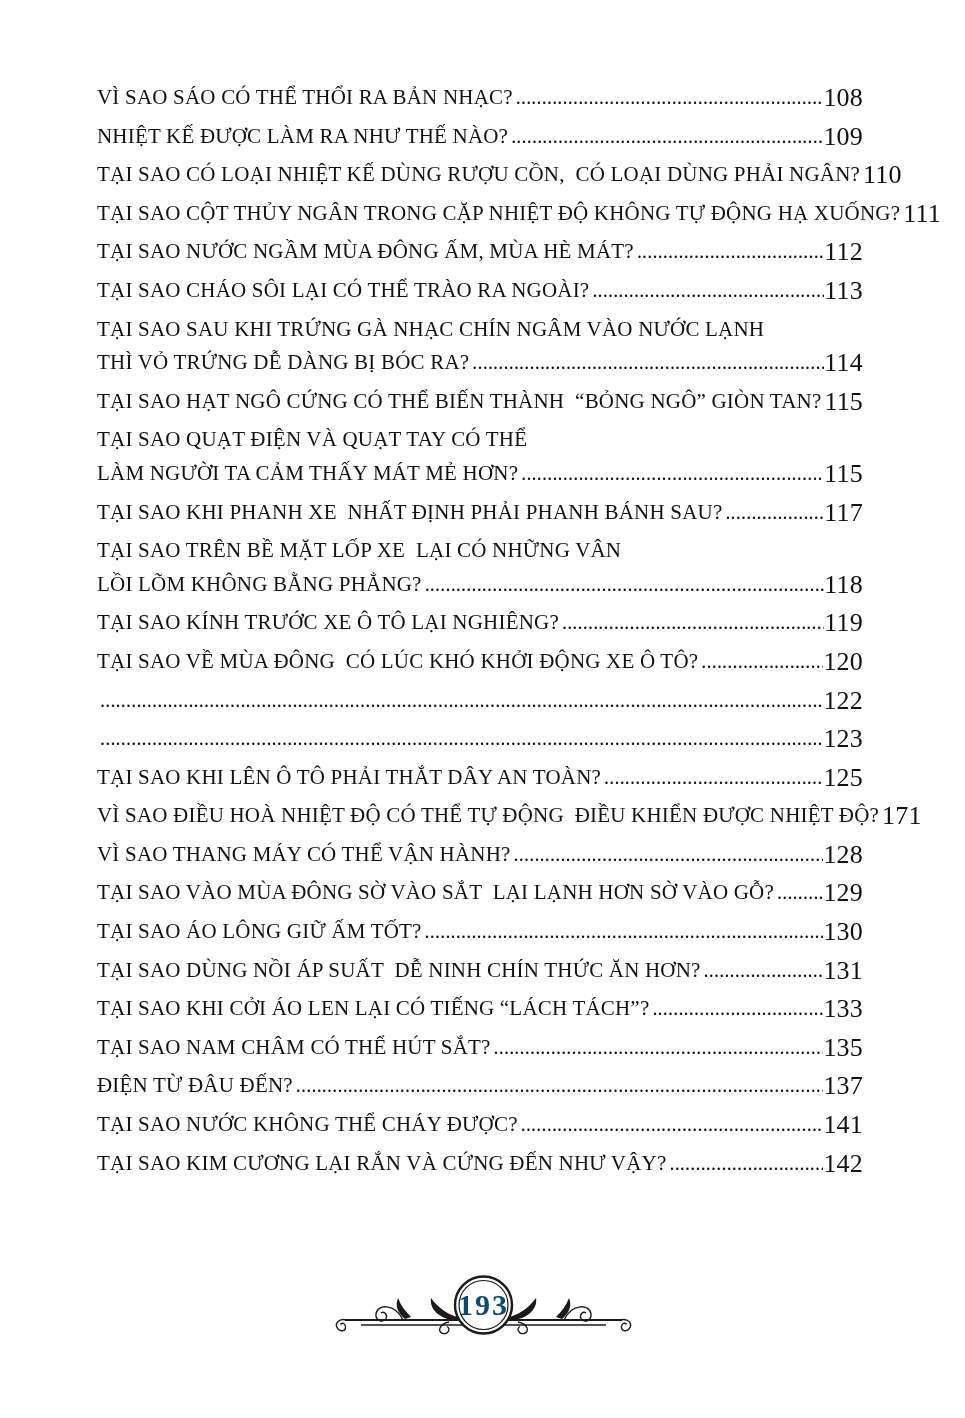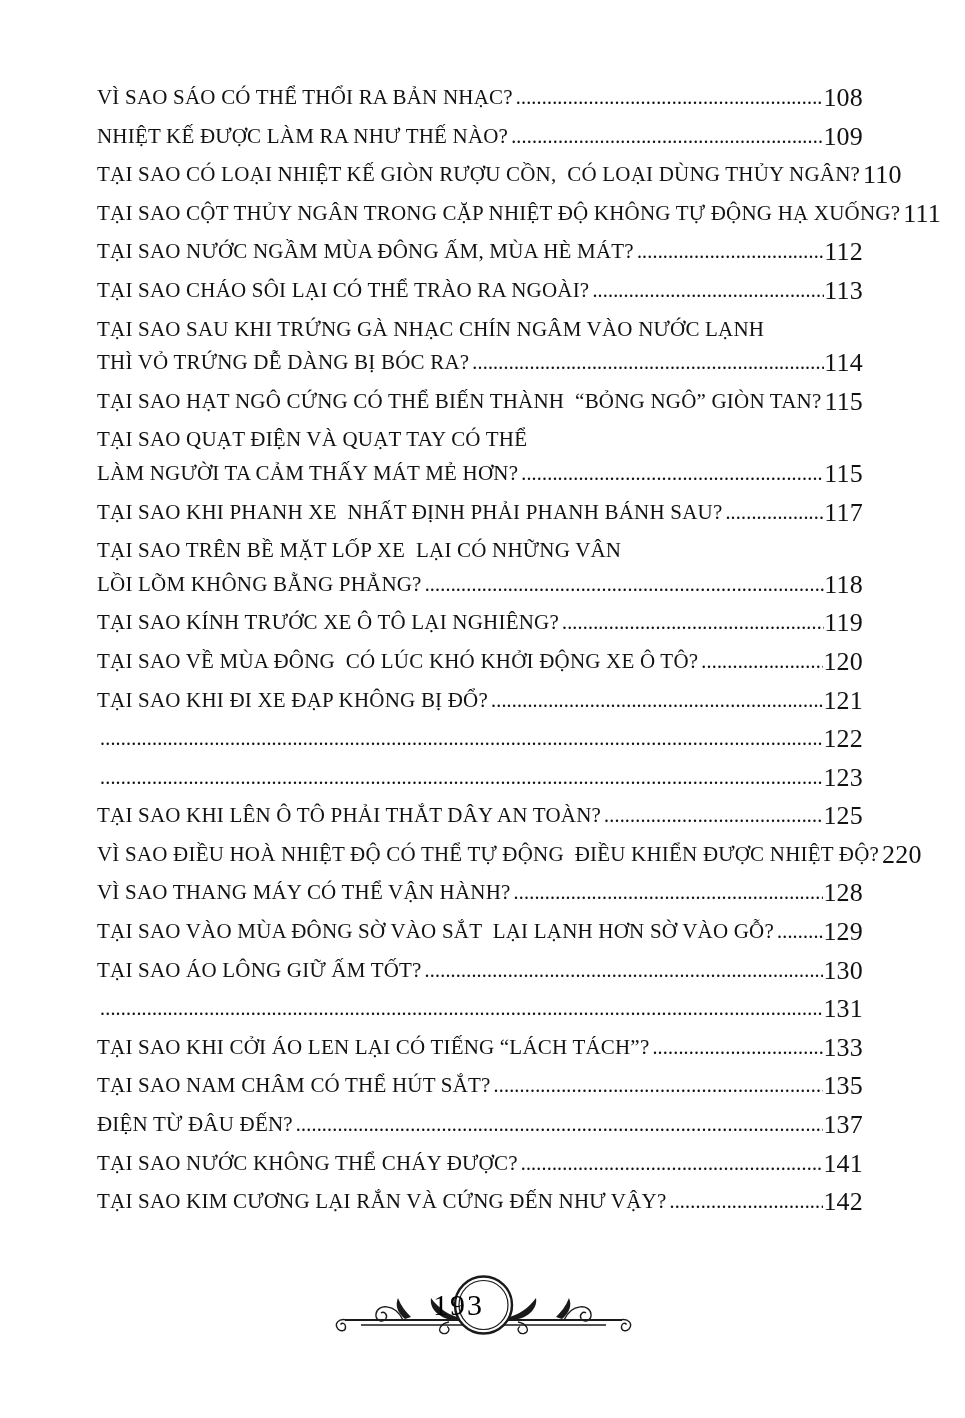--- a/index.html
+++ b/index.html
@@ -65,26 +65,26 @@
   .footer svg {
     position: absolute;
     left: 0;
     top: 0;
   }
   .footer-pagenum {
     position: absolute;
     left: 100px;
     top: 30px;
     width: 101px;
-    text-align: left;
+    text-align: center;
     font-size: 30px;
-    font-weight: normal;
+    font-weight: bold;
     letter-spacing: 2px;
     line-height: 34px;
-    color: #000000;
+    color: #0c4a6e;
   }
 </style>
 </head>
 <body>
 
 <div class="page">
 
   <div class="toc">
       <div class="toc-entry">
         <div class="toc-row">
@@ -95,21 +95,21 @@
       </div>
       <div class="toc-entry">
         <div class="toc-row">
           <span class="toc-text">NHIỆT KẾ ĐƯỢC LÀM RA NHƯ THẾ NÀO?</span>
           <span class="toc-leader"></span>
           <span class="toc-page">109</span>
         </div>
       </div>
       <div class="toc-entry">
         <div class="toc-row">
-          <span class="toc-text">TẠI SAO CÓ LOẠI NHIỆT KẾ GIÒN RƯỢU CỒN,  CÓ LOẠI DÙNG THỦY NGÂN?</span>
+          <span class="toc-text">TẠI SAO CÓ LOẠI NHIỆT KẾ DÙNG RƯỢU CỒN,  CÓ LOẠI DÙNG PHẢI NGÂN?</span>
           <span class="toc-leader"></span>
           <span class="toc-page">110</span>
         </div>
       </div>
       <div class="toc-entry">
         <div class="toc-row">
           <span class="toc-text">TẠI SAO CỘT THỦY NGÂN TRONG CẶP NHIỆT ĐỘ KHÔNG TỰ ĐỘNG HẠ XUỐNG?</span>
           <span class="toc-leader"></span>
           <span class="toc-page">111</span>
         </div>
@@ -181,27 +181,20 @@
       </div>
       <div class="toc-entry">
         <div class="toc-row">
           <span class="toc-text">TẠI SAO VỀ MÙA ĐÔNG  CÓ LÚC KHÓ KHỞI ĐỘNG XE Ô TÔ?</span>
           <span class="toc-leader"></span>
           <span class="toc-page">120</span>
         </div>
       </div>
       <div class="toc-entry">
         <div class="toc-row">
-          <span class="toc-text">TẠI SAO KHI ĐI XE ĐẠP KHÔNG BỊ ĐỔ?</span>
-          <span class="toc-leader"></span>
-          <span class="toc-page">121</span>
-        </div>
-      </div>
-      <div class="toc-entry">
-        <div class="toc-row">
           <span class="toc-leader"></span>
           <span class="toc-page">122</span>
         </div>
       </div>
       <div class="toc-entry">
         <div class="toc-row">
           <span class="toc-leader"></span>
           <span class="toc-page">123</span>
         </div>
       </div>
@@ -209,21 +202,21 @@
         <div class="toc-row">
           <span class="toc-text">TẠI SAO KHI LÊN Ô TÔ PHẢI THẮT DÂY AN TOÀN?</span>
           <span class="toc-leader"></span>
           <span class="toc-page">125</span>
         </div>
       </div>
       <div class="toc-entry">
         <div class="toc-row">
           <span class="toc-text">VÌ SAO ĐIỀU HOÀ NHIỆT ĐỘ CÓ THỂ TỰ ĐỘNG  ĐIỀU KHIỂN ĐƯỢC NHIỆT ĐỘ?</span>
           <span class="toc-leader"></span>
-          <span class="toc-page">220</span>
+          <span class="toc-page">171</span>
         </div>
       </div>
       <div class="toc-entry">
         <div class="toc-row">
           <span class="toc-text">VÌ SAO THANG MÁY CÓ THỂ VẬN HÀNH?</span>
           <span class="toc-leader"></span>
           <span class="toc-page">128</span>
         </div>
       </div>
       <div class="toc-entry">
@@ -235,20 +228,21 @@
       </div>
       <div class="toc-entry">
         <div class="toc-row">
           <span class="toc-text">TẠI SAO ÁO LÔNG GIỮ ẤM TỐT?</span>
           <span class="toc-leader"></span>
           <span class="toc-page">130</span>
         </div>
       </div>
       <div class="toc-entry">
         <div class="toc-row">
+          <span class="toc-text">TẠI SAO DÙNG NỒI ÁP SUẤT  DỄ NINH CHÍN THỨC ĂN HƠN?</span>
           <span class="toc-leader"></span>
           <span class="toc-page">131</span>
         </div>
       </div>
       <div class="toc-entry">
         <div class="toc-row">
           <span class="toc-text">TẠI SAO KHI CỞI ÁO LEN LẠI CÓ TIẾNG “LÁCH TÁCH”?</span>
           <span class="toc-leader"></span>
           <span class="toc-page">133</span>
         </div>

